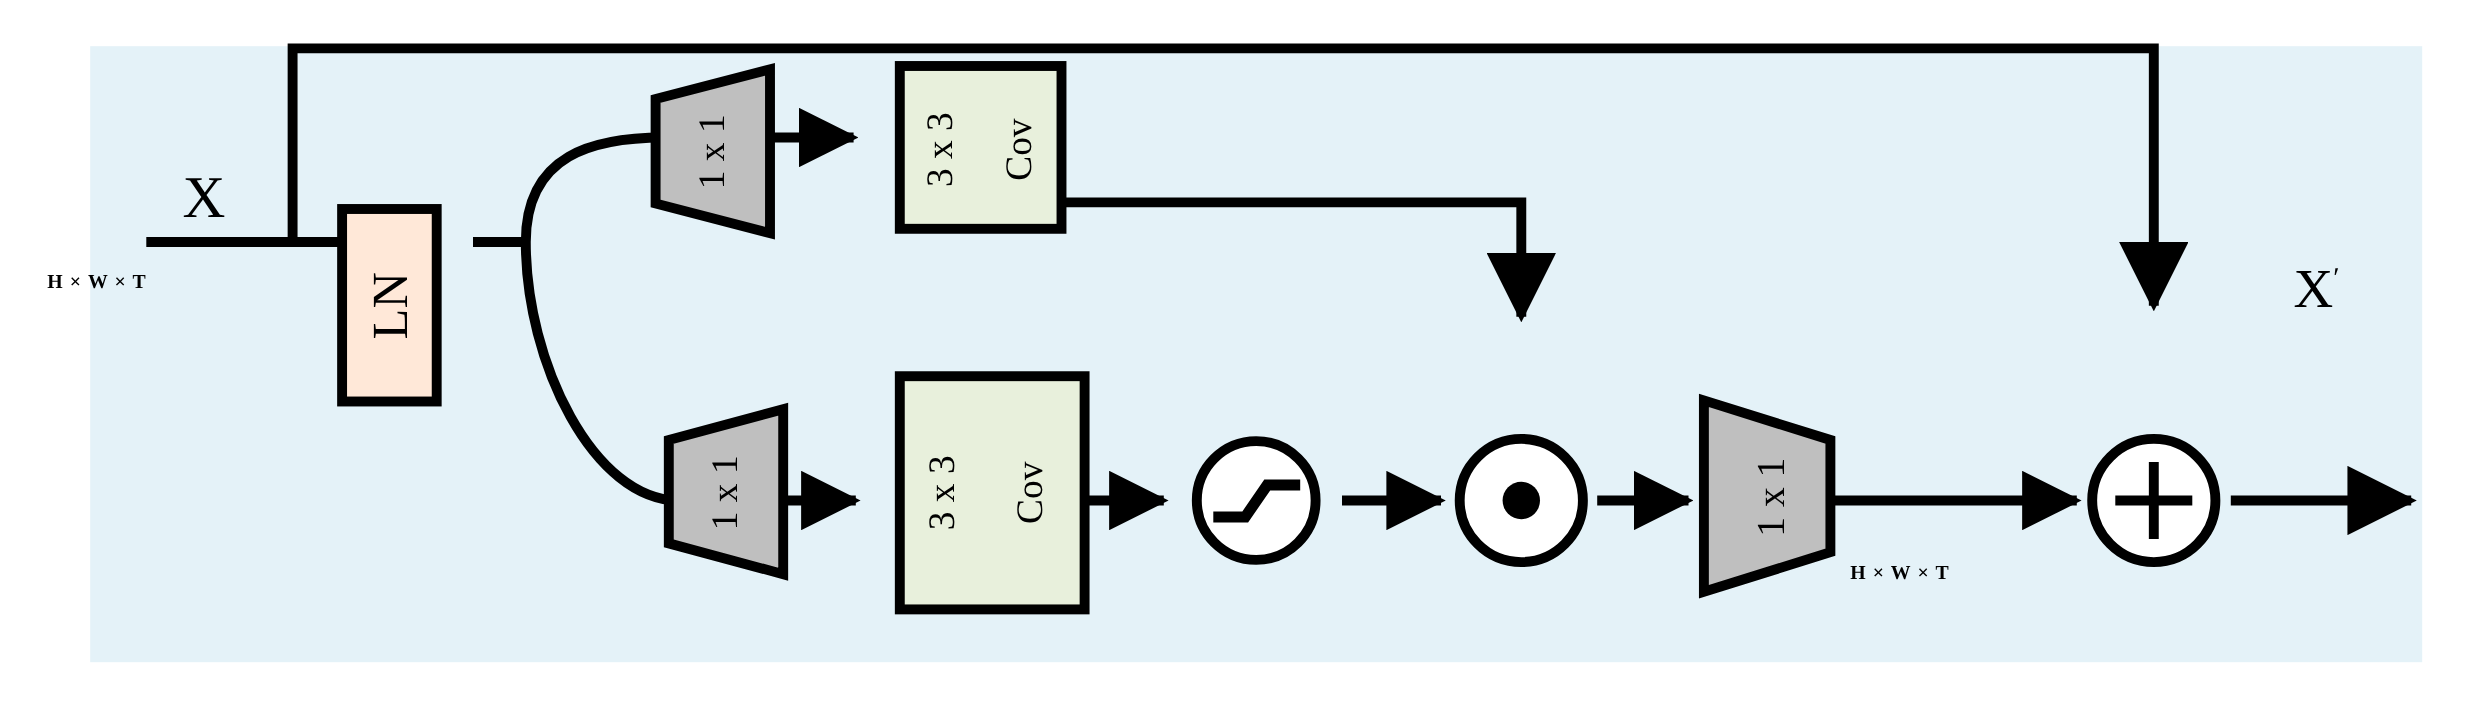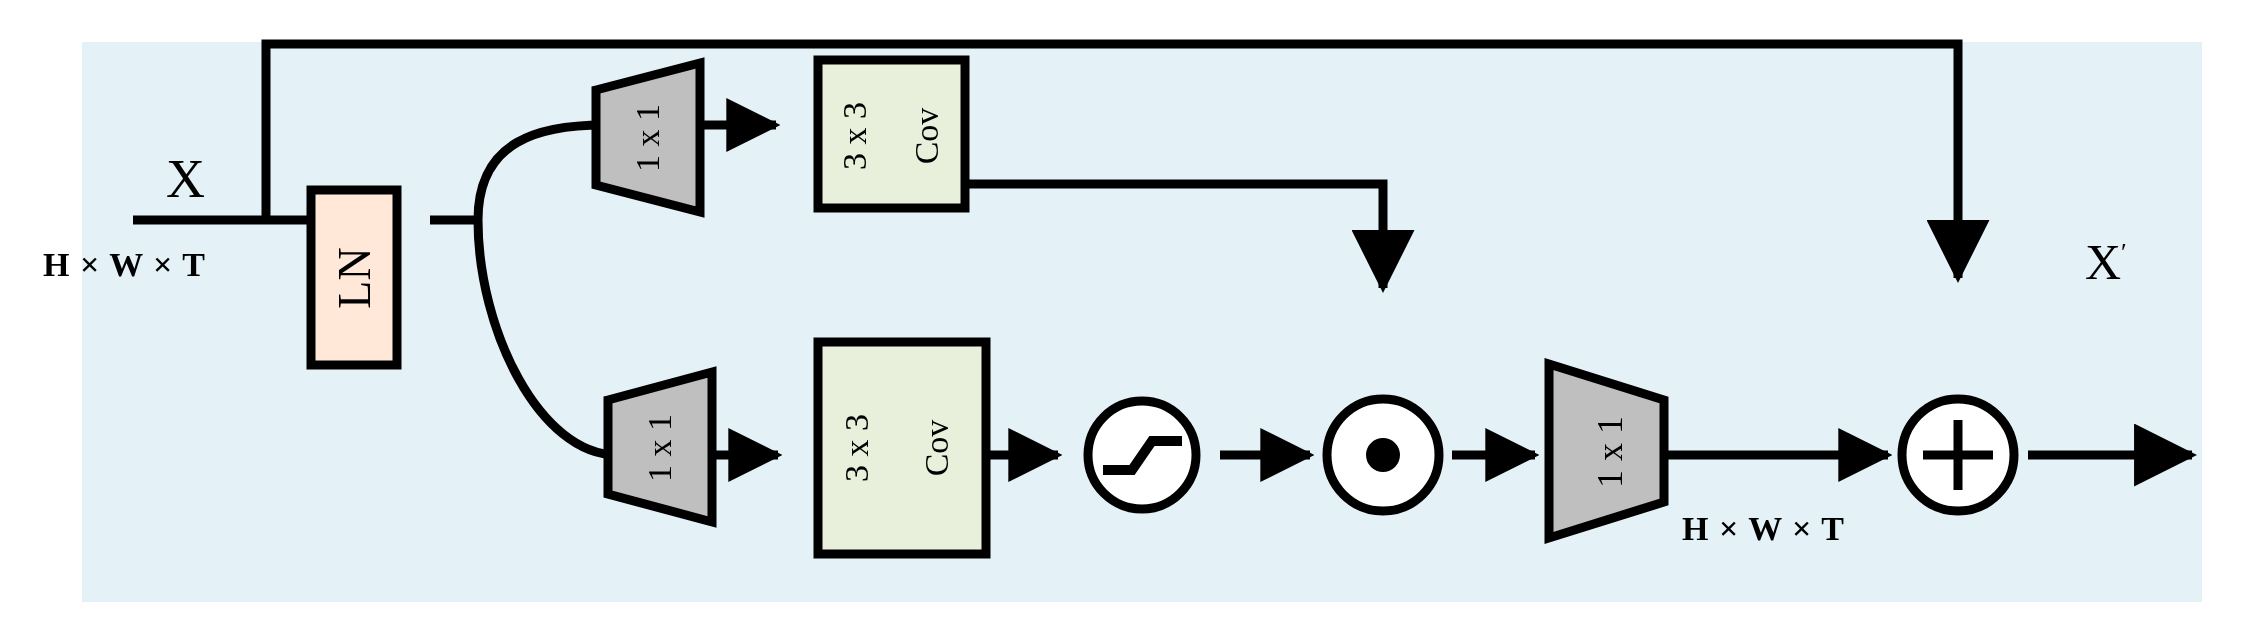--- a/index.html
+++ b/index.html
@@ -3,21 +3,21 @@
 <meta charset="utf-8">
 <style>
   html,body{margin:0;padding:0;background:#ffffff;}
   body{width:2244px;height:644px;overflow:hidden;
        font-family:"Liberation Serif", serif;}
   #stage{position:relative;width:2244px;height:644px;background:#ffffff;}
   #canvas{position:absolute;left:82px;top:42px;width:2120px;height:560px;background:#e4f2f8;}
   svg#net{position:absolute;left:0;top:0;width:2244px;height:644px;}
   .lbl{position:absolute;white-space:nowrap;color:#000;}
   .lbl-X{font-size:54px;font-family:"Liberation Serif",serif;}
-  .lbl-dim{font-size:34px;font-weight:bold;font-family:"Liberation Serif",serif;letter-spacing:1px;}
+  .lbl-dim{font-size:18px;font-weight:bold;font-family:"Liberation Serif",serif;letter-spacing:1px;}
   .lbl-Xp{font-size:50px;font-family:"Liberation Serif",serif;}
   .lbl-Xp sup{font-size:26px;vertical-align:super;}
   .vtext{position:absolute;color:#000;white-space:nowrap;
          transform-origin:center center;}
 </style>
 </head>
 <body>
 
 <div id="stage">
   <div id="canvas"></div>

